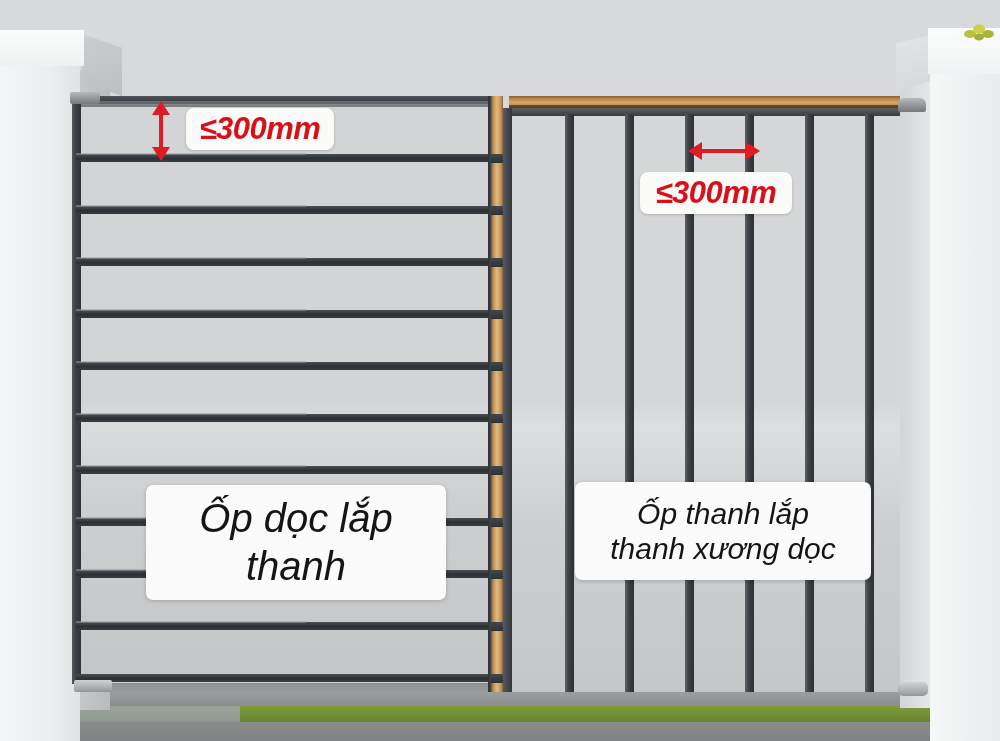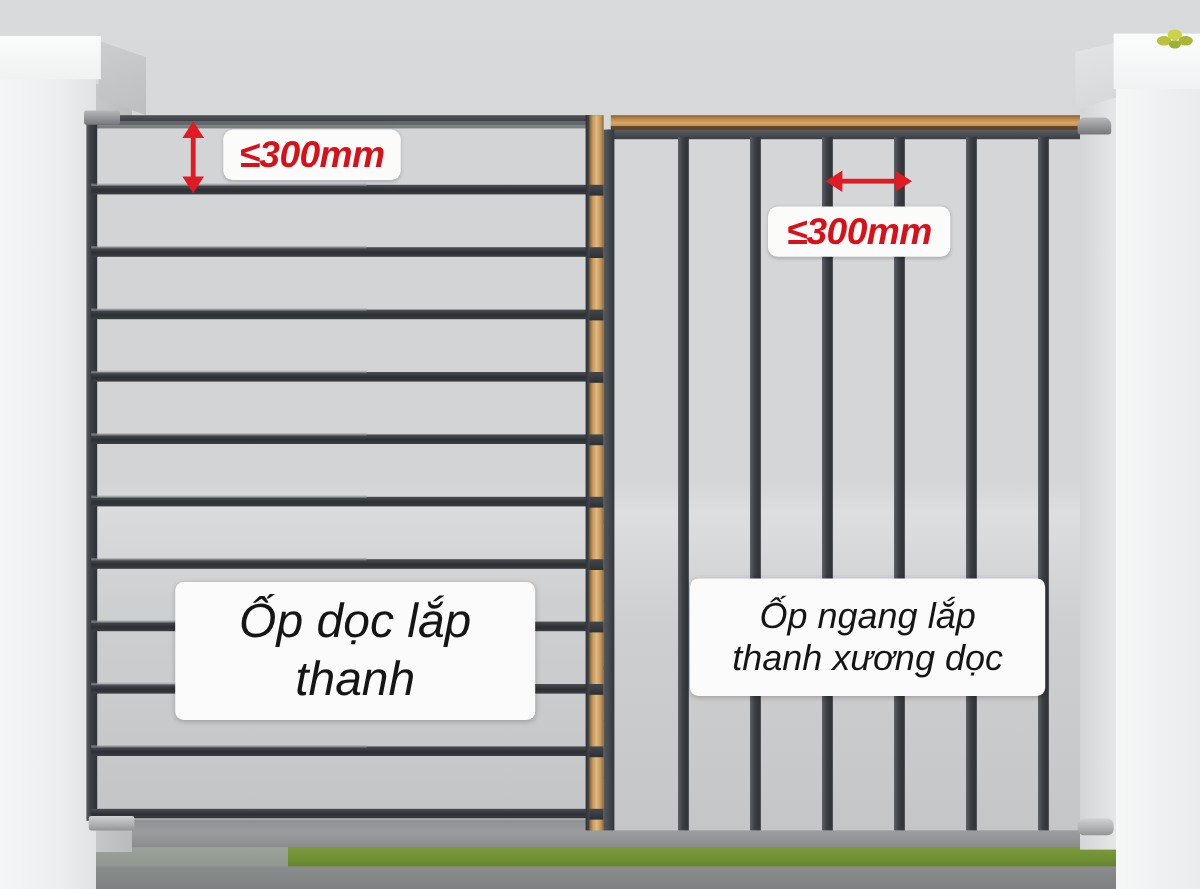--- a/index.html
+++ b/index.html
@@ -396,17 +396,17 @@
     <div class="arrow-head ah-left"></div>
     <div class="arrow-line-h"></div>
     <div class="arrow-head ah-right"></div>
   </div>
   <div class="anno-label" id="label-hgap">≤300mm</div>
 
   <div class="caption" id="caption-left">
     <span>Ốp dọc lắp thanh</span>
   </div>
   <div class="caption" id="caption-right">
-    <span>Ốp ngang lắp</span>
+    <span>Ốp thanh lắp</span>
     <span>thanh xương dọc</span>
   </div>
 
 </div>
 
 </body></html>

